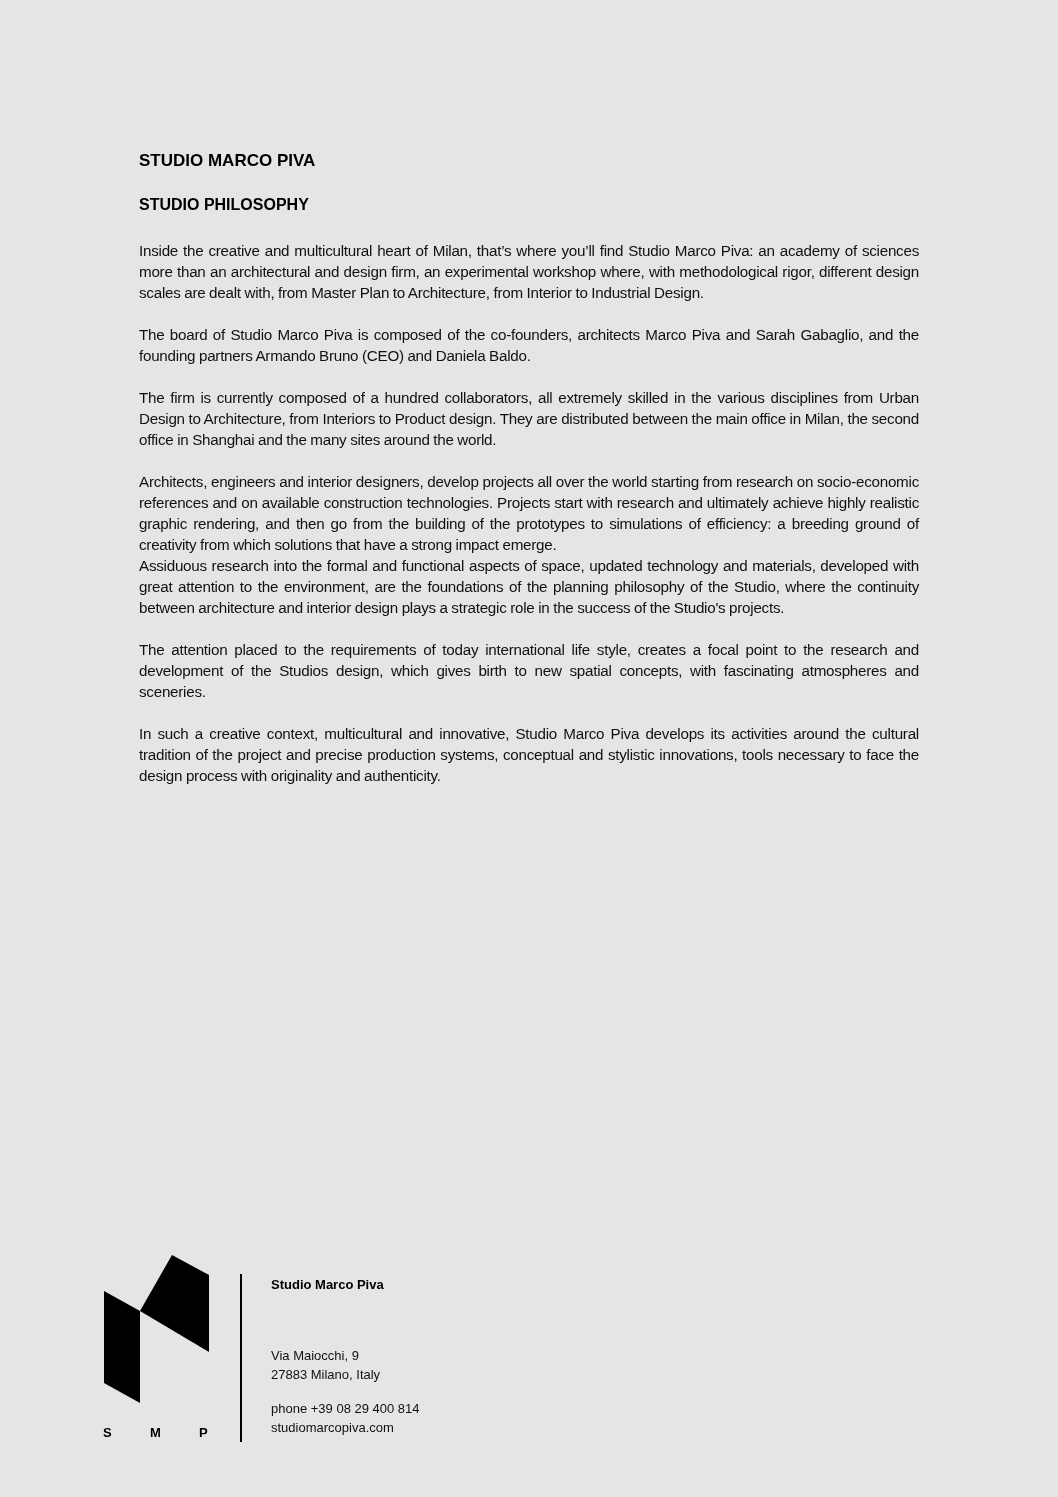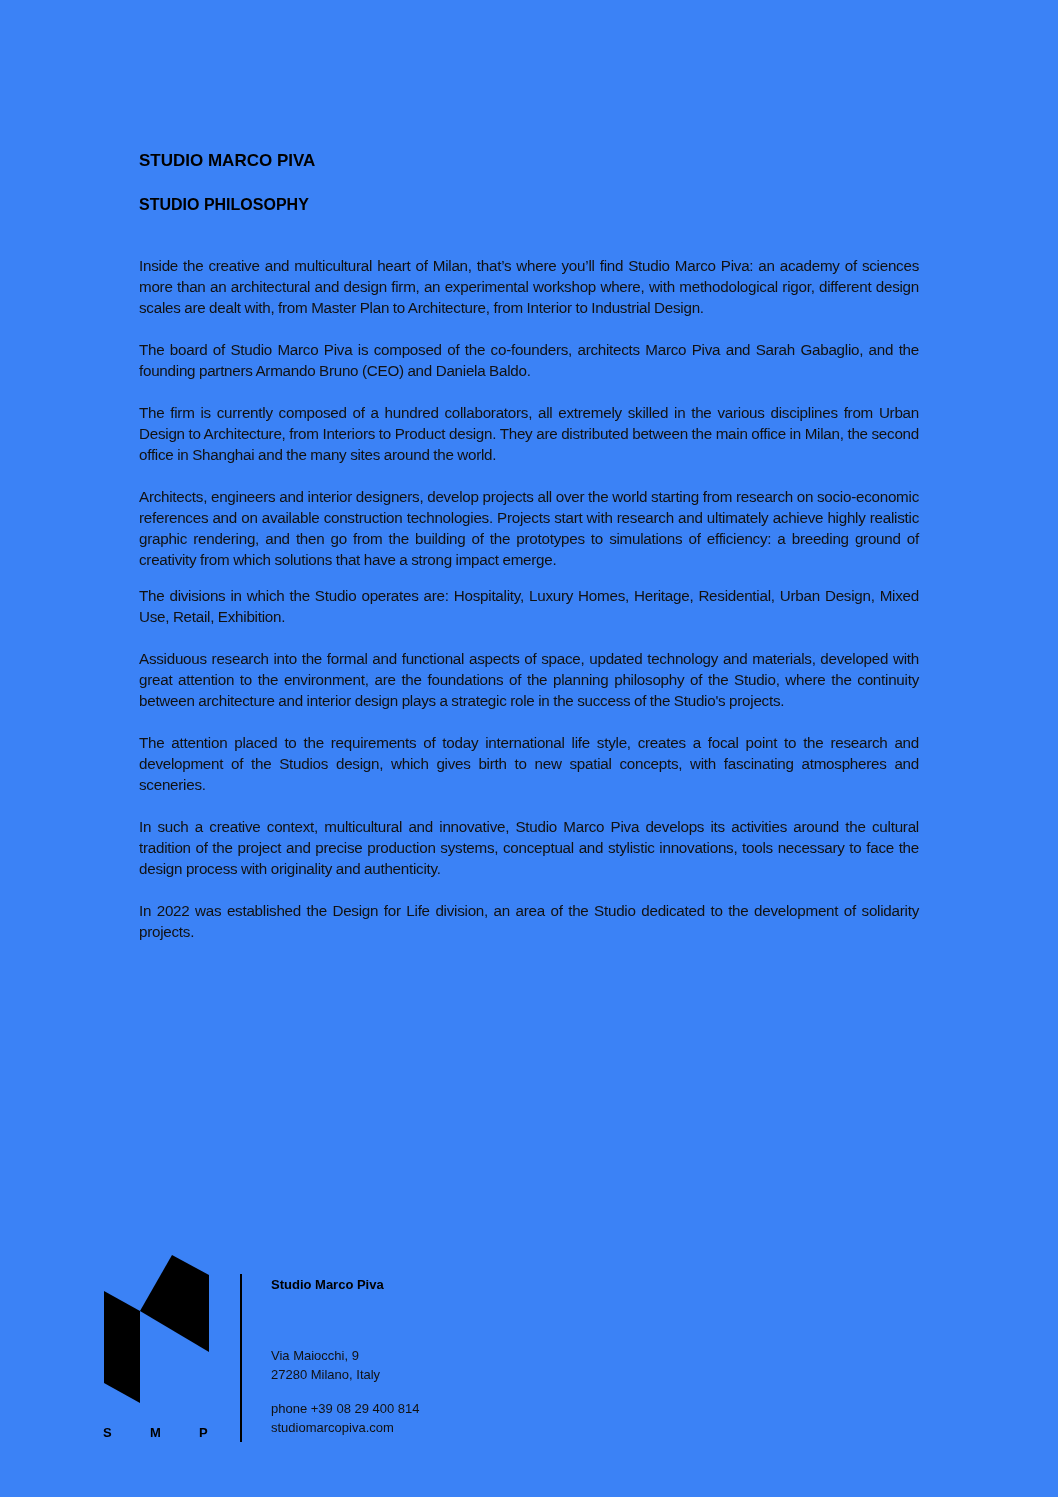--- a/index.html
+++ b/index.html
@@ -11,21 +11,21 @@
     }
     body {
       position: relative;
       font-family: "Liberation Sans", sans-serif;
       color: #111111;
     }
     .page {
       position: absolute;
       left: 0; top: 0;
       width: 1058px; height: 1497px;
-      background: #3b82f6;
+      background: #e5e5e5;
     }
     .doc-title {
       position: absolute;
       left: 139px;
       top: 151px;
       font-size: 17px;
       font-weight: bold;
       letter-spacing: 0px;
       color: #000;
       line-height: 20px;
@@ -44,21 +44,21 @@
       left: 139px;
       top: 240px;
       width: 780px;
       font-size: 15.2px;
       line-height: 21px;
       letter-spacing: -0.25px;
       word-spacing: -0.3px;
       text-align: justify;
       color: #111;
     }
-    .body-text p { margin: 15px 0 21px 0; }
+    .body-text p { margin: 0 0 21px 0; }
     .body-text p.tight { margin-bottom: 0; }
 
     
     .logo {
       position: absolute;
       left: 100px;
       top: 1250px;
       width: 115px;
       height: 160px;
     }
@@ -109,45 +109,43 @@
 <div class="page">
 
   <h1 class="doc-title">STUDIO MARCO PIVA</h1>
   <h2 class="section-title">STUDIO PHILOSOPHY</h2>
 
   <div class="body-text">
     <p>Inside the creative and multicultural heart of Milan, that’s where you’ll find Studio Marco Piva: an academy of sciences more than an architectural and design firm, an experimental workshop where, with methodological rigor, different design scales are dealt with, from Master Plan to Architecture, from Interior to Industrial Design.</p>
     <p>The board of Studio Marco Piva is composed of the co-founders, architects Marco Piva and Sarah Gabaglio, and the founding partners Armando Bruno (CEO) and Daniela Baldo.</p>
     <p>The firm is currently composed of a hundred collaborators, all extremely skilled in the various disciplines from Urban Design to Architecture, from Interiors to Product design. They are distributed between the main office in Milan, the second office in Shanghai and the many sites around the world.</p>
     <p class="tight">Architects, engineers and interior designers, develop projects all over the world starting from research on socio-economic references and on available construction technologies. Projects start with research and ultimately achieve highly realistic graphic rendering, and then go from the building of the prototypes to simulations of efficiency: a breeding ground of creativity from which solutions that have a strong impact emerge.</p>
-    <p>The divisions in which the Studio operates are: Hospitality, Luxury Homes, Heritage, Residential, Urban Design, Mixed Use, Retail, Exhibition.</p>
     <p>Assiduous research into the formal and functional aspects of space, updated technology and materials, developed with great attention to the environment, are the foundations of the planning philosophy of the Studio, where the continuity between architecture and interior design plays a strategic role in the success of the Studio's projects.</p>
     <p>The attention placed to the requirements of today international life style, creates a focal point to the research and development of the Studios design, which gives birth to new spatial concepts, with fascinating atmospheres and sceneries.</p>
     <p>In such a creative context, multicultural and innovative, Studio Marco Piva develops its activities around the cultural tradition of the project and precise production systems, conceptual and stylistic innovations, tools necessary to face the design process with originality and authenticity.</p>
-    <p>In 2022 was established the Design for Life division, an area of the Studio dedicated to the development of solidarity projects.</p>
   </div>
 
   <svg class="logo" viewBox="0 0 115 160">
     <polygon points="4,41 40,61 40,153 4,133" fill="#000"></polygon>
     <polygon points="40,61 72,5 109,25 109,102" fill="#000"></polygon>
   </svg>
 
   <div class="logo-letters">
     <span class="l-s">S</span>
     <span class="l-m">M</span>
     <span class="l-p">P</span>
   </div>
 
   <div class="footer-divider"></div>
 
   <div class="footer-info">
     <span class="footer-line footer-company">Studio Marco Piva</span>
     <div class="footer-address">
       <span class="footer-line">Via Maiocchi, 9</span>
-      <span class="footer-line">27280 Milano, Italy</span>
+      <span class="footer-line">27883 Milano, Italy</span>
     </div>
     <div class="footer-contact">
       <span class="footer-line">phone +39 08 29 400 814</span>
       <span class="footer-line">studiomarcopiva.com</span>
     </div>
   </div>
 
 </div>
 
 </body></html>

